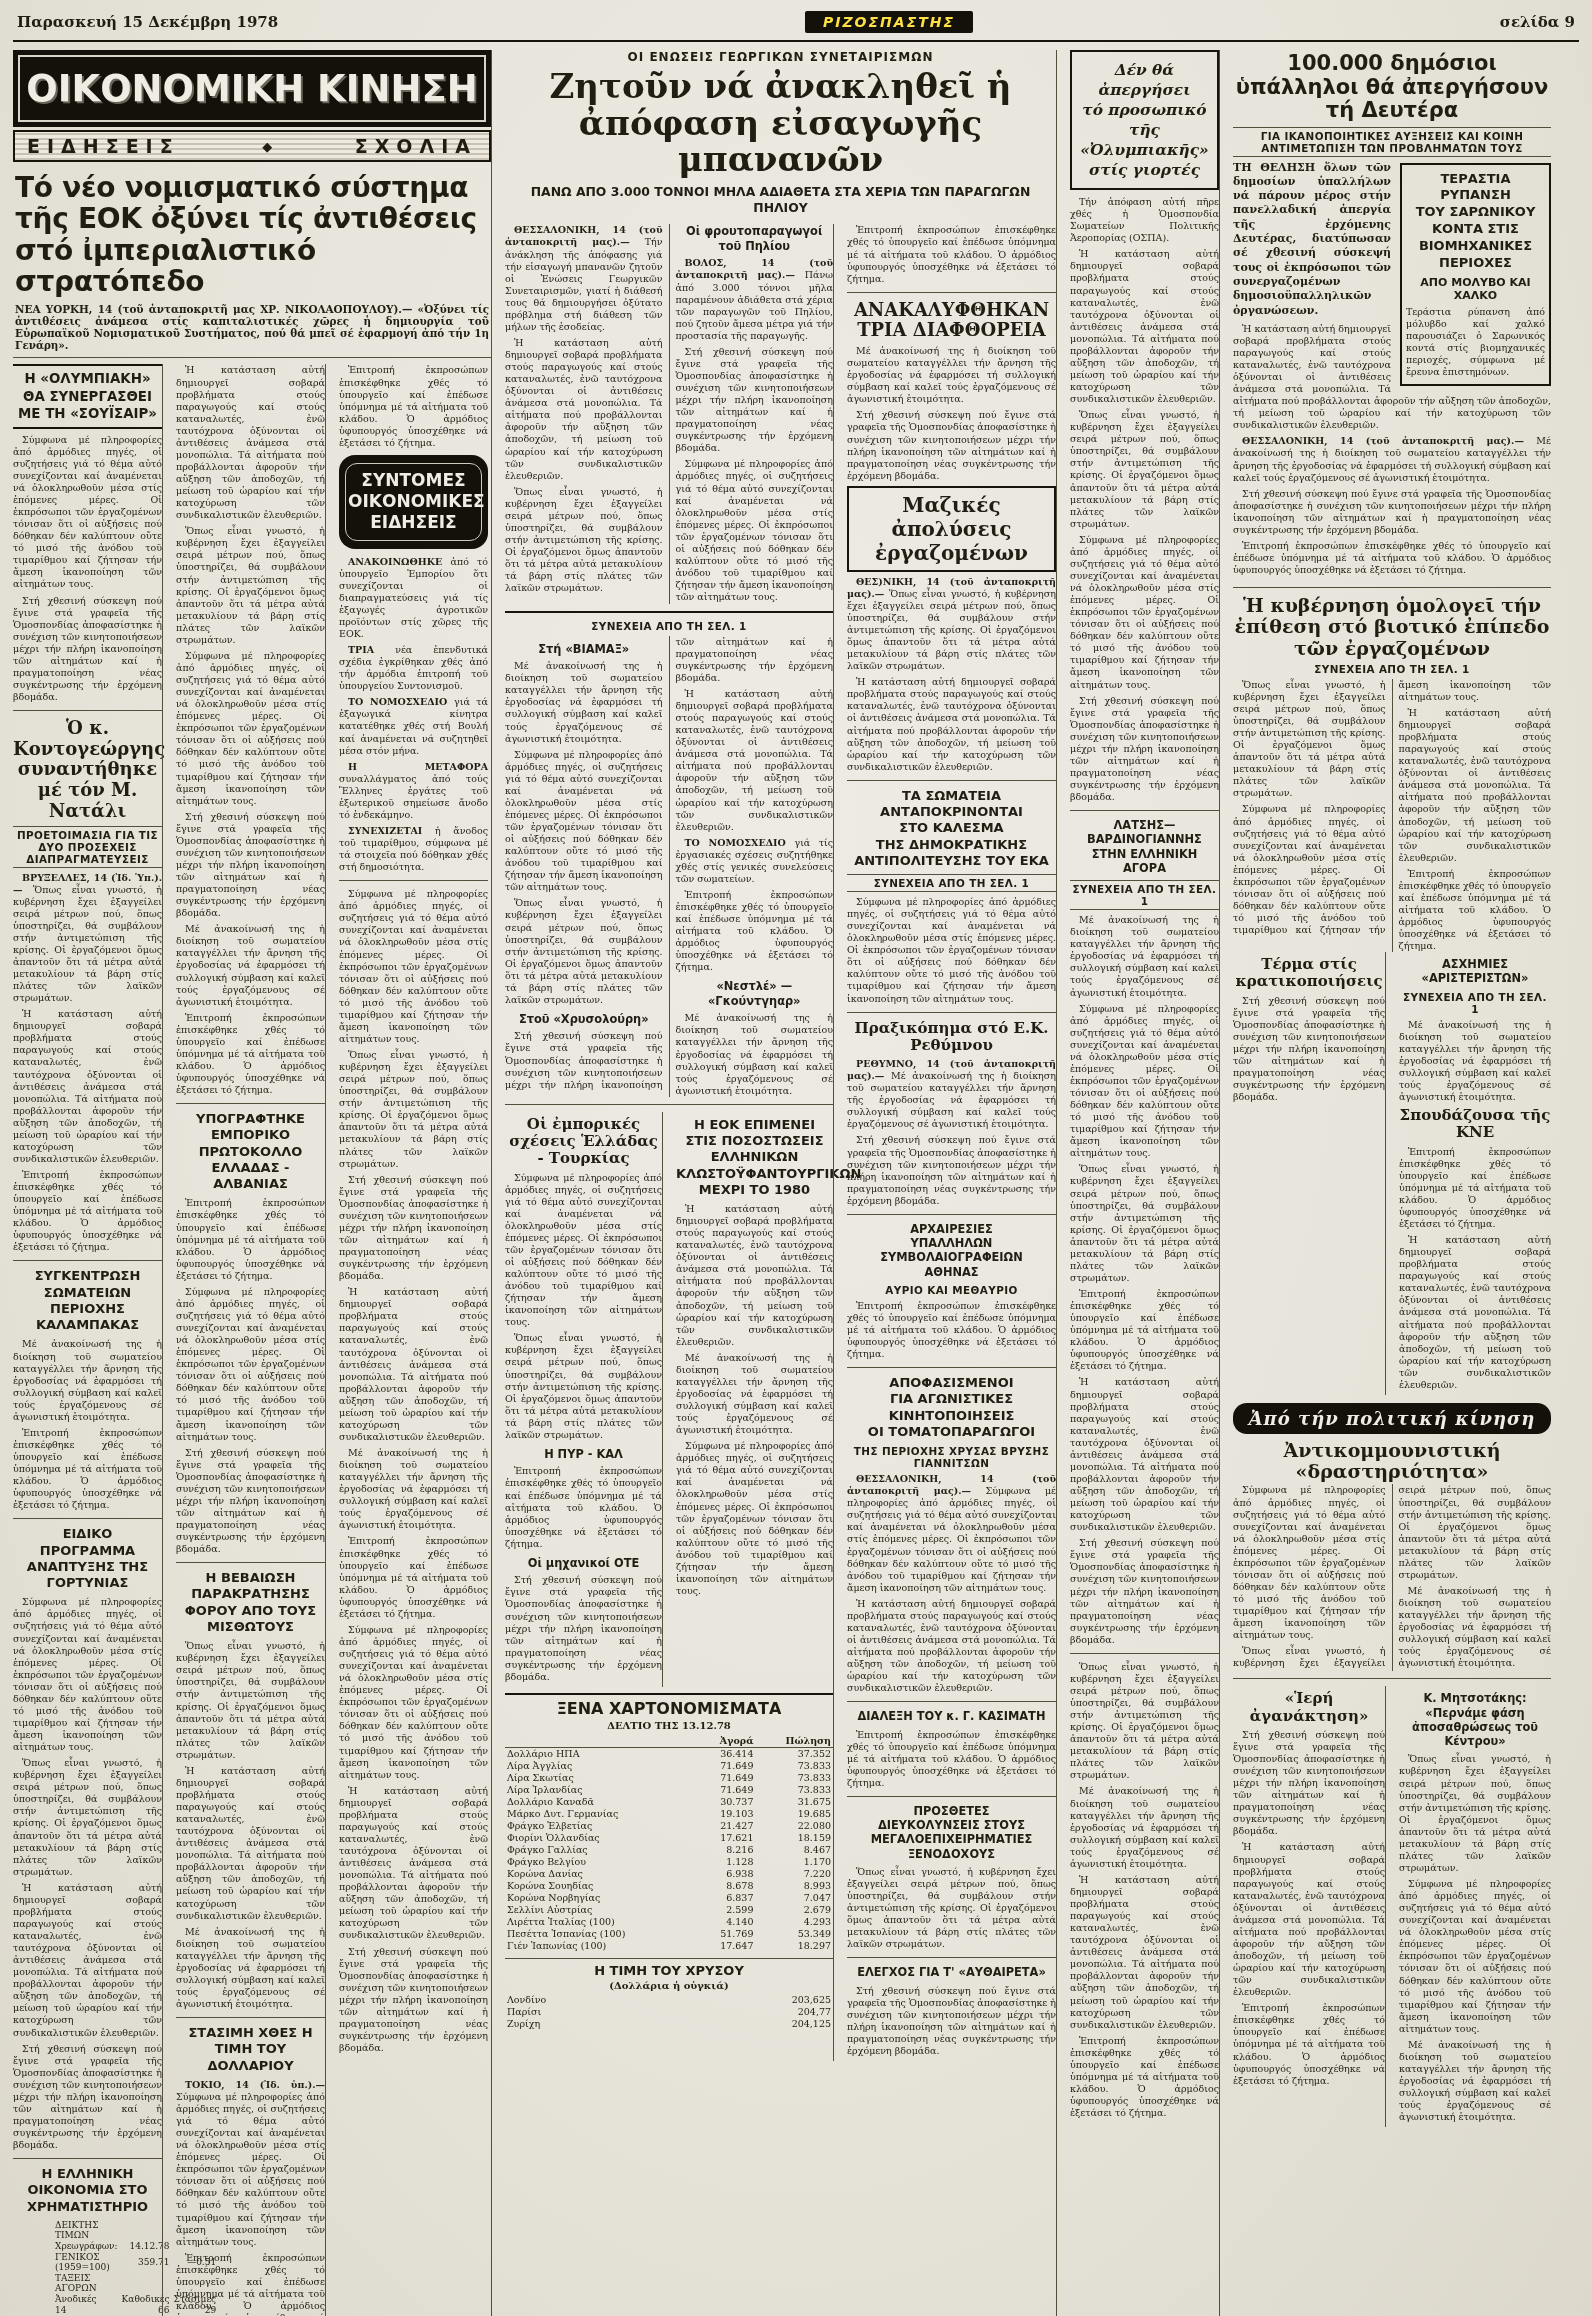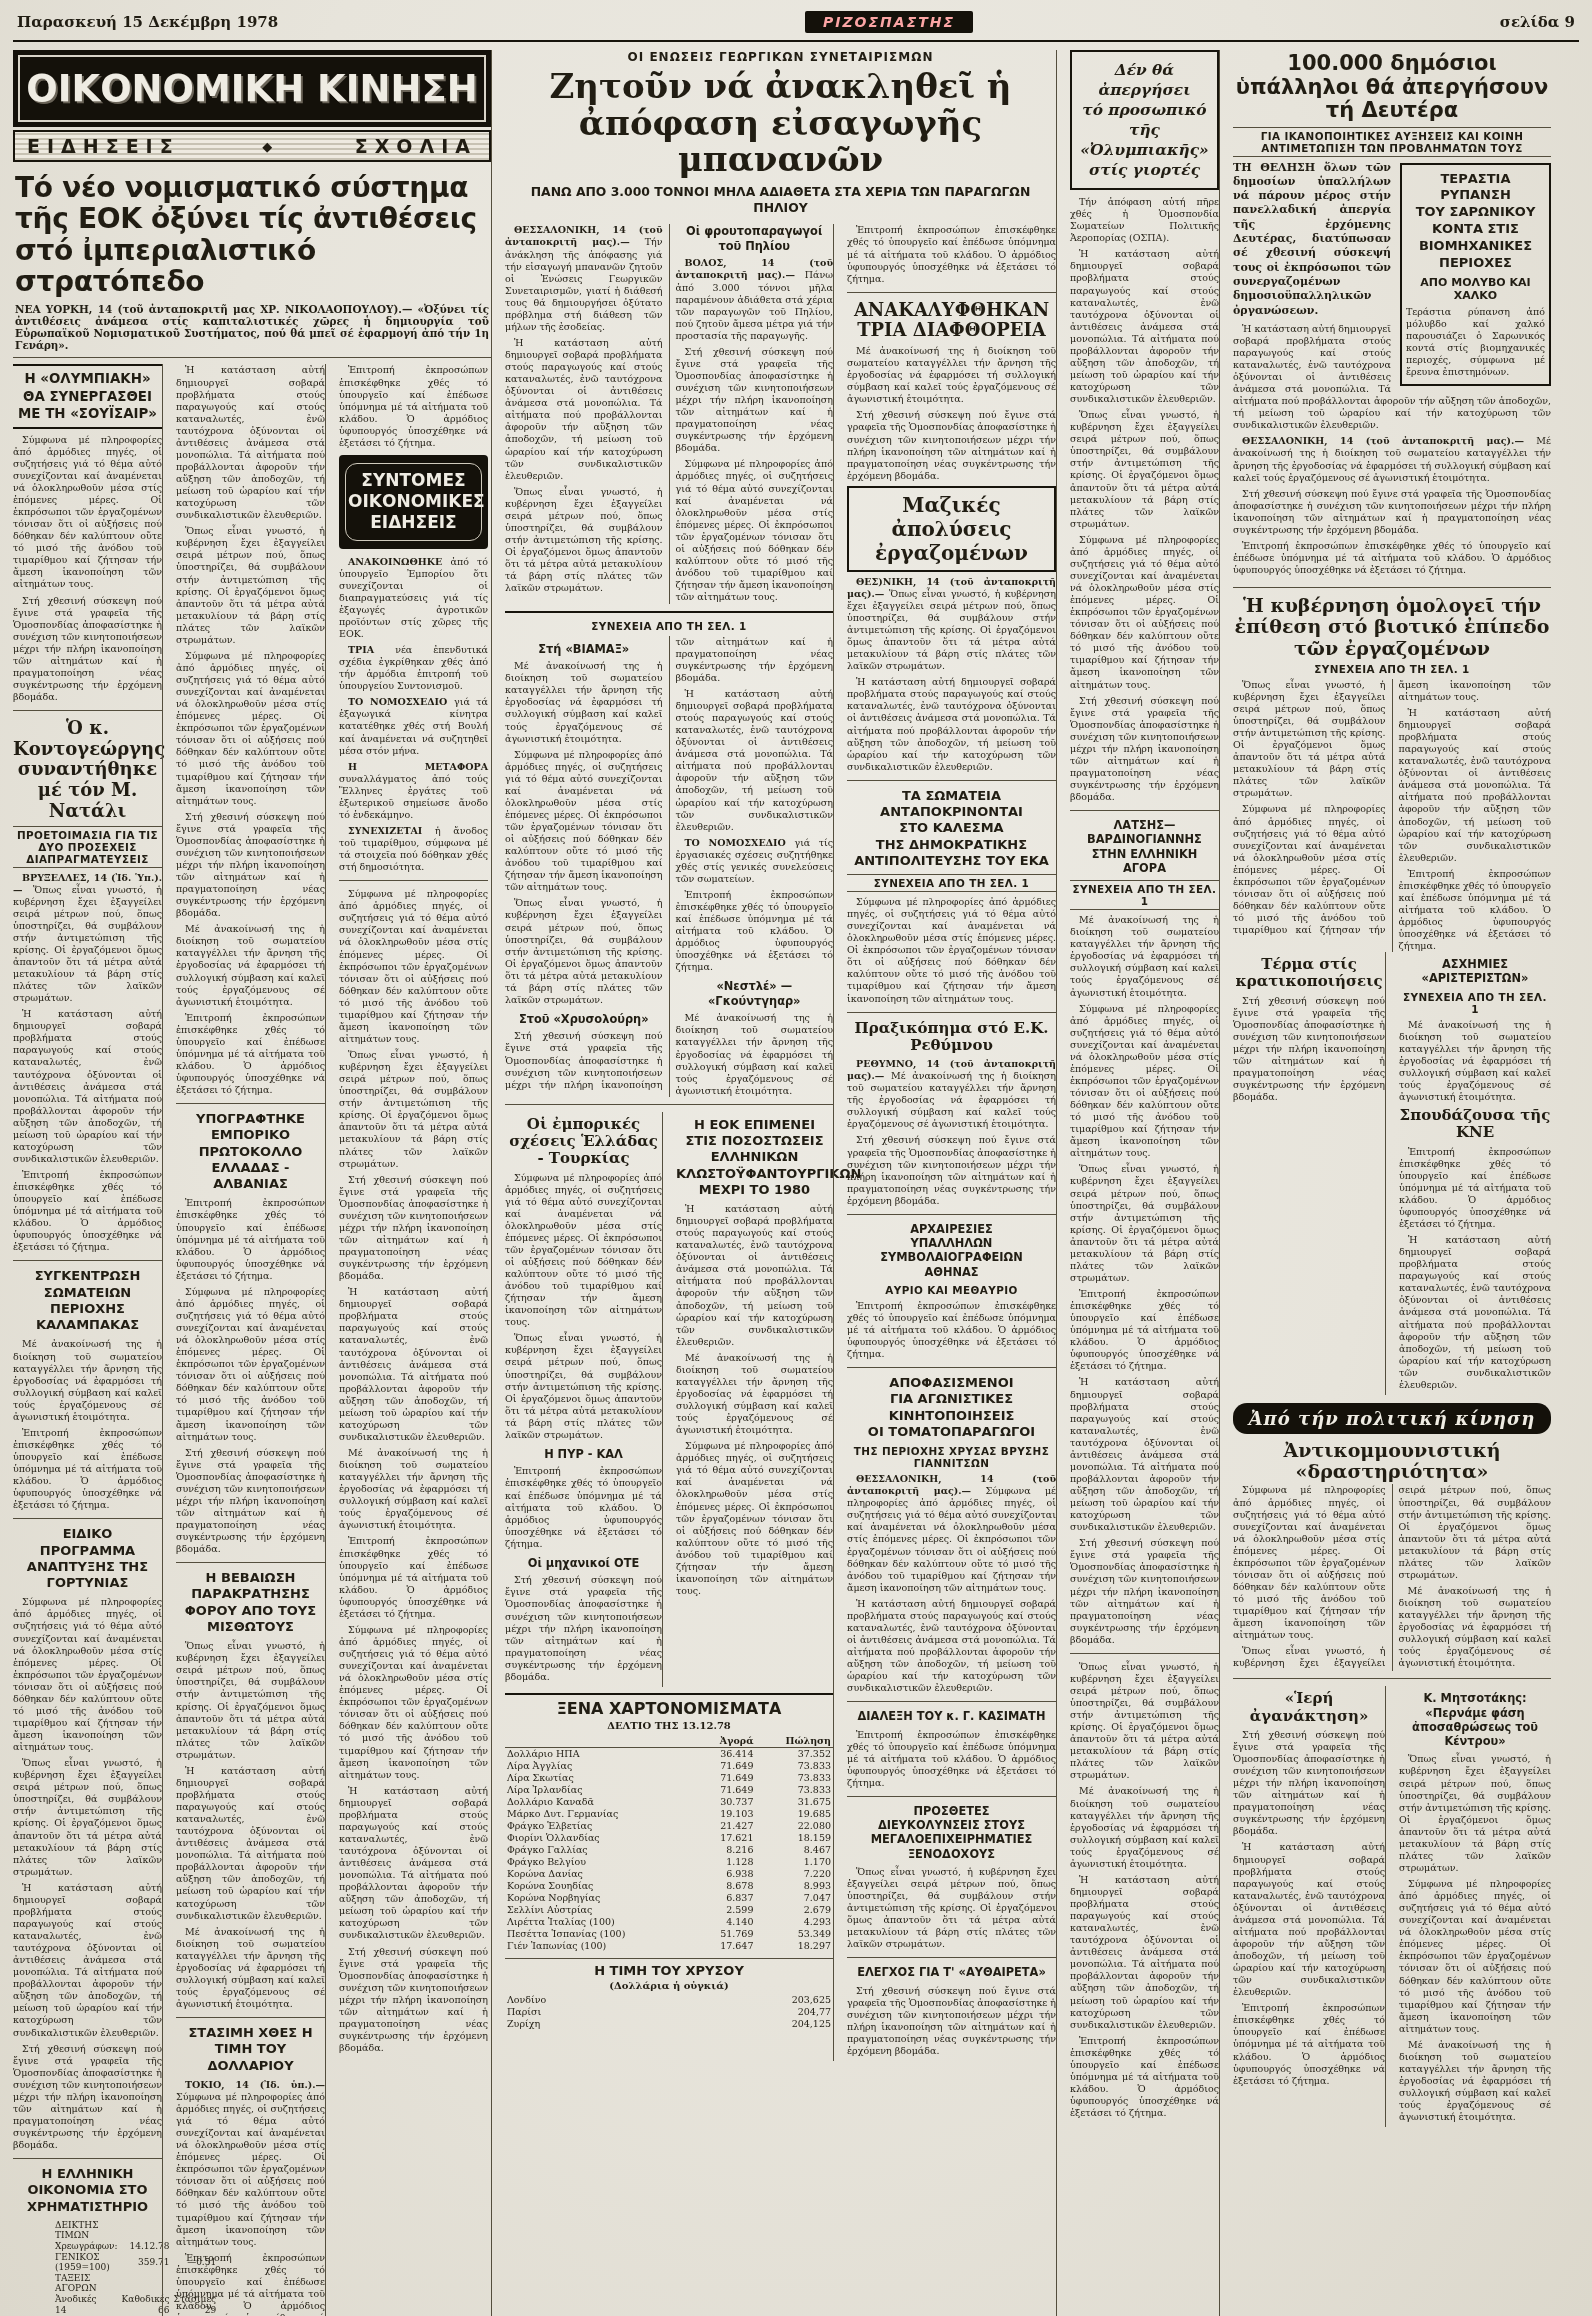--- a/index.html
+++ b/index.html
@@ -4,21 +4,21 @@
 <style>
   * { margin:0; padding:0; box-sizing:border-box; }
   body { background:#a9a49a; font-family:"DejaVu Serif", serif; color:#211d13; }
   .sheet { position:relative; width:1592px; height:2316px; overflow:hidden;
            padding:8px 13px 14px;
            background: radial-gradient(ellipse at 50% 35%, #edebe4 0%, #e7e4db 55%, #dcd8cc 100%); }
   
   .topbar { display:flex; justify-content:space-between; align-items:center;
             height:34px; border-bottom:2px solid #17140c; padding:0 4px 4px; }
   .topbar .date, .topbar .pageno { font-size:15px; font-weight:bold; }
-  .masthead { background:#14110a; color:#fca5a5; padding:3px 18px; font-family:"DejaVu Sans",sans-serif;
+  .masthead { background:#14110a; color:#fde047; padding:3px 18px; font-family:"DejaVu Sans",sans-serif;
               font-weight:bold; font-style:italic; letter-spacing:2px; font-size:14px; border-radius:2px; }
   
   .grid { display:grid; grid-template-columns:478px 565px 163px 332px; margin-top:8px; }
   .grid > section + section { border-left:1px solid #544e3d; padding-left:13px; }
   
   .bt { font-size:9.5px; line-height:1.27; text-align:justify; hyphens:auto; }
   .bt p { margin-bottom:4px; text-indent:9px; }
   .bt p b { font-family:"DejaVu Serif",serif; }
   .subhead { font-family:"DejaVu Sans",sans-serif; font-weight:bold; text-align:center;
              font-size:11.4px; margin:6px 0 4px; }
@@ -61,21 +61,21 @@
               background:repeating-linear-gradient(0deg,#c7c2b3 0 2px,#eeeae0 2px 5px); }
   .econ-sub span.word { font-family:"DejaVu Sans",sans-serif; font-weight:800; font-size:19px;
               letter-spacing:7px; background:transparent; }
   .econ-sub .diam { font-size:13px; }
   
   .a-cols { display:grid; grid-template-columns:149px 163px 163px; margin-top:4px; }
   .a-col + .a-col { border-left:1px solid #544e3d; padding-left:13px; }
   .ruled-title { border-top:2px solid #17140c; border-bottom:2px solid #17140c;
                  font-family:"DejaVu Sans",sans-serif; font-weight:800; font-size:13.4px; line-height:1.3;
                  text-align:center; padding:4px 0; margin-bottom:5px; }
-  .syntomes { background:#14110a; border-radius:4px; padding:8px 6px; margin:6px 0 7px; text-align:center; }
+  .syntomes { background:#14110a; border-radius:16px; padding:8px 6px; margin:6px 0 7px; text-align:center; }
   .syntomes-inner { border:1px solid #cfcabc; border-radius:12px; padding:6px 2px;
                     font-family:"DejaVu Sans",sans-serif; font-weight:800; font-size:17px; line-height:1.25;
                     color:#efece3; }
   
   .mid-kicker { font-family:"DejaVu Sans",sans-serif; font-weight:bold; font-size:12px; text-align:center;
                 letter-spacing:1px; margin-bottom:2px; }
   .mid-cols { display:grid; grid-template-columns:328px 223px; }
   .c-col { border-left:1px solid #544e3d; padding-left:13px; }
   .b-split { display:grid; grid-template-columns:157px 171px; }
   .b-right { border-left:1px solid #544e3d; padding-left:13px; }

